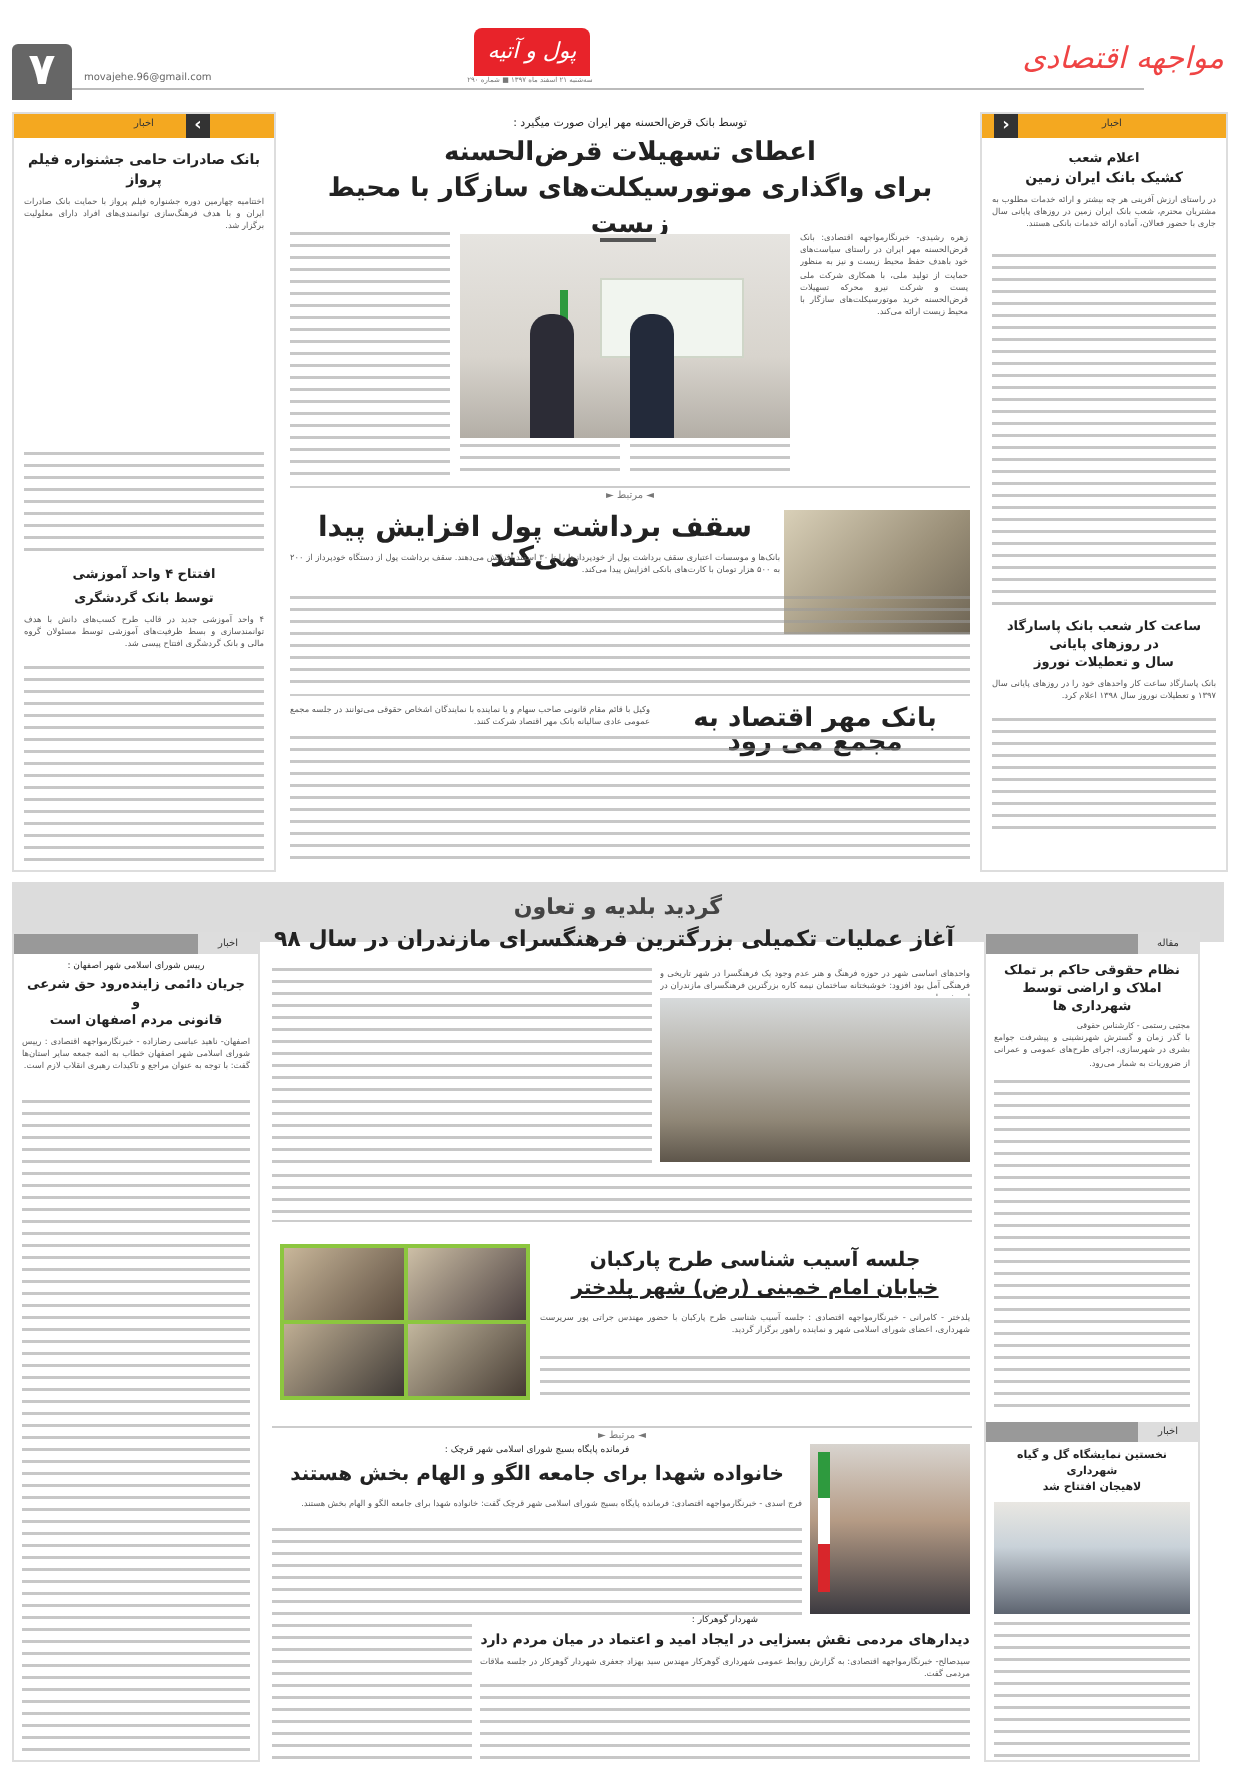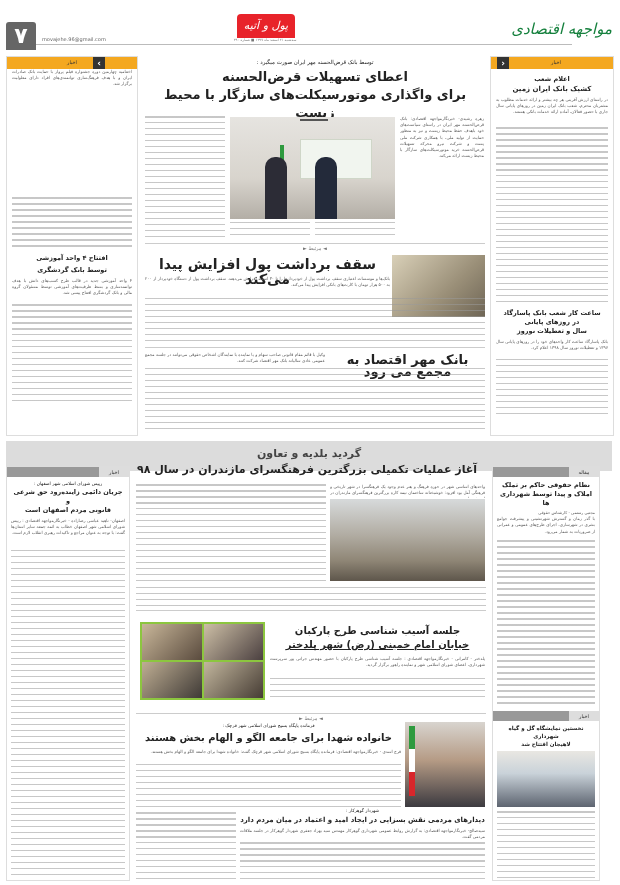--- a/index.html
+++ b/index.html
@@ -3,21 +3,21 @@
 <meta charset="utf-8">
 <style>
   * { box-sizing: border-box; margin: 0; padding: 0; }
   body { width: 620px; height: 885px; background: #fff; font-family: "DejaVu Sans", sans-serif; color: #222; overflow: hidden; position: relative; }
   .abs { position: absolute; }
   .masthead { top: 0; left: 0; width: 620px; height: 50px; }
   .page-num { left: 6px; top: 22px; width: 30px; height: 28px; background: #666; color: #fff; font-weight: bold; font-size: 22px; text-align: center; line-height: 28px; border-radius: 3px 3px 0 0; }
   .email { left: 42px; top: 36px; font-size: 5px; color: #666; }
   .section-tag { left: 237px; top: 14px; width: 58px; height: 24px; background: #e8232a; color: #fff; font-family: "DejaVu Serif", serif; font-size: 11px; font-style: italic; text-align: center; line-height: 24px; border-radius: 4px 4px 0 0; }
   .issue-line { left: 225px; top: 38px; width: 80px; font-size: 3.5px; color: #777; text-align: center; }
-  .logo { right: 8px; top: 20px; font-family: "DejaVu Serif", serif; font-style: italic; font-size: 15px; color: #15803d; }
+  .logo { right: 8px; top: 20px; font-family: "DejaVu Serif", serif; font-style: italic; font-size: 15px; color: #ef4444; }
   .rule { left: 36px; top: 44px; width: 536px; height: 1px; background: #bbb; }
 
   .col-box { border: 1px solid #ddd; background: #fff; }
   .orange-bar { height: 12px; background: #f4a820; position: relative; }
   .orange-bar .chev { position: absolute; top: 0; width: 12px; height: 12px; background: #333; color: #fff; font-size: 9px; line-height: 12px; text-align: center; font-weight: bold; }
   .orange-bar .lbl { position: absolute; top: 2px; font-size: 5px; color: #333; }
   .gray-bar { height: 10px; background: #999; position: relative; }
   .gray-bar .lbl { position: absolute; right: 0; top: 0; width: 30px; height: 10px; background: #ddd; font-size: 5px; text-align: center; line-height: 10px; color: #333; }
 
   .headline { direction: rtl; text-align: center; font-weight: bold; color: #222; }
@@ -40,20 +40,21 @@
   <div class="abs issue-line">سه‌شنبه ۲۱ اسفند ماه ۱۳۹۷ ■ شماره ۲۹۰</div>
   <div class="abs logo">مواجهه اقتصادی</div>
   <div class="abs rule"></div>
 </div>
 
 <div class="abs col-box" style="left:6px; top:56px; width:132px; height:380px;">
   <div class="orange-bar">
     <span class="chev" style="left:86px;">‹</span>
     <span class="lbl" style="left:60px;">اخبار</span>
   </div>
+  <div class="headline" style="font-size:7px; line-height:10px; padding:6px 6px 3px;">بانک صادرات حامی جشنواره فیلم پرواز</div>
   <div class="body-text" style="padding:0 5px; height:128px; overflow:hidden;">اختتامیه چهارمین دوره جشنواره فیلم پرواز با حمایت بانک صادرات ایران و با هدف فرهنگ‌سازی توانمندی‌های افراد دارای معلولیت برگزار شد.</div>
   <div class="lines" style="margin:0 5px; height:50px;"></div>
   <div class="headline" style="font-size:6.5px; line-height:10px; padding:6px 6px 2px;">افتتاح ۴ واحد آموزشی</div>
   <div class="headline" style="font-size:6.5px; line-height:10px; padding:0 6px 3px;">توسط بانک گردشگری</div>
   <div class="body-text" style="padding:0 5px; height:26px; overflow:hidden;">۴ واحد آموزشی جدید در قالب طرح کسب‌های دانش با هدف توانمندسازی و بسط ظرفیت‌های آموزشی توسط مسئولان گروه مالی و بانک گردشگری افتتاح پیسی شد.</div>
   <div class="lines" style="margin:0 5px; height:100px;"></div>
 </div>
 
 <div class="abs col-box" style="left:490px; top:56px; width:124px; height:380px;">
   <div class="orange-bar">
@@ -112,21 +113,21 @@
   <div class="headline" style="font-size:6.5px; line-height:9px; padding:0 4px 3px;">قانونی مردم اصفهان است</div>
   <div class="body-text" style="padding:0 4px; height:32px; overflow:hidden;">اصفهان- ناهید عباسی رضازاده - خبرنگارمواجهه اقتصادی : رییس شورای اسلامی شهر اصفهان خطاب به ائمه جمعه سایر استان‌ها گفت: با توجه به عنوان مراجع و تاکیدات رهبری انقلاب لازم است.</div>
   <div class="lines" style="margin:0 4px; height:330px;"></div>
 </div>
 
 <div class="abs col-box" style="left:492px; top:466px; width:108px; height:415px;">
   <div class="gray-bar">
     <span class="lbl">مقاله</span>
   </div>
   <div class="headline" style="font-size:6.5px; line-height:9px; padding:4px 4px 0;">نظام حقوقی حاکم بر تملک</div>
-  <div class="headline" style="font-size:6.5px; line-height:9px; padding:0 4px 2px;">املاک و پیدا توسط شهرداری ها</div>
+  <div class="headline" style="font-size:6.5px; line-height:9px; padding:0 4px 2px;">املاک و اراضی توسط شهرداری ها</div>
   <div class="body-text" style="padding:0 4px; font-size:4px;">مجتبی رستمی - کارشناس حقوقی</div>
   <div class="body-text" style="padding:0 4px; height:24px; overflow:hidden;">با گذر زمان و گسترش شهرنشینی و پیشرفت جوامع بشری در شهرسازی، اجرای طرح‌های عمومی و عمرانی از ضروریات به شمار می‌رود.</div>
   <div class="lines" style="margin:0 4px; height:168px;"></div>
   <div class="gray-bar" style="margin-top:3px;">
     <span class="lbl">اخبار</span>
   </div>
   <div class="headline" style="font-size:5.5px; line-height:8px; padding:3px 4px 0;">نخستین نمایشگاه گل و گیاه شهرداری</div>
   <div class="headline" style="font-size:5.5px; line-height:8px; padding:0 4px 3px;">لاهیجان افتتاح شد</div>
   <div class="photo" style="margin:0 4px; height:56px; background:linear-gradient(180deg,#e9e7e2 0,#c9d2d9 40%,#5d6470 100%);"></div>
   <div class="lines" style="margin:4px 4px 0; height:70px;"></div>

